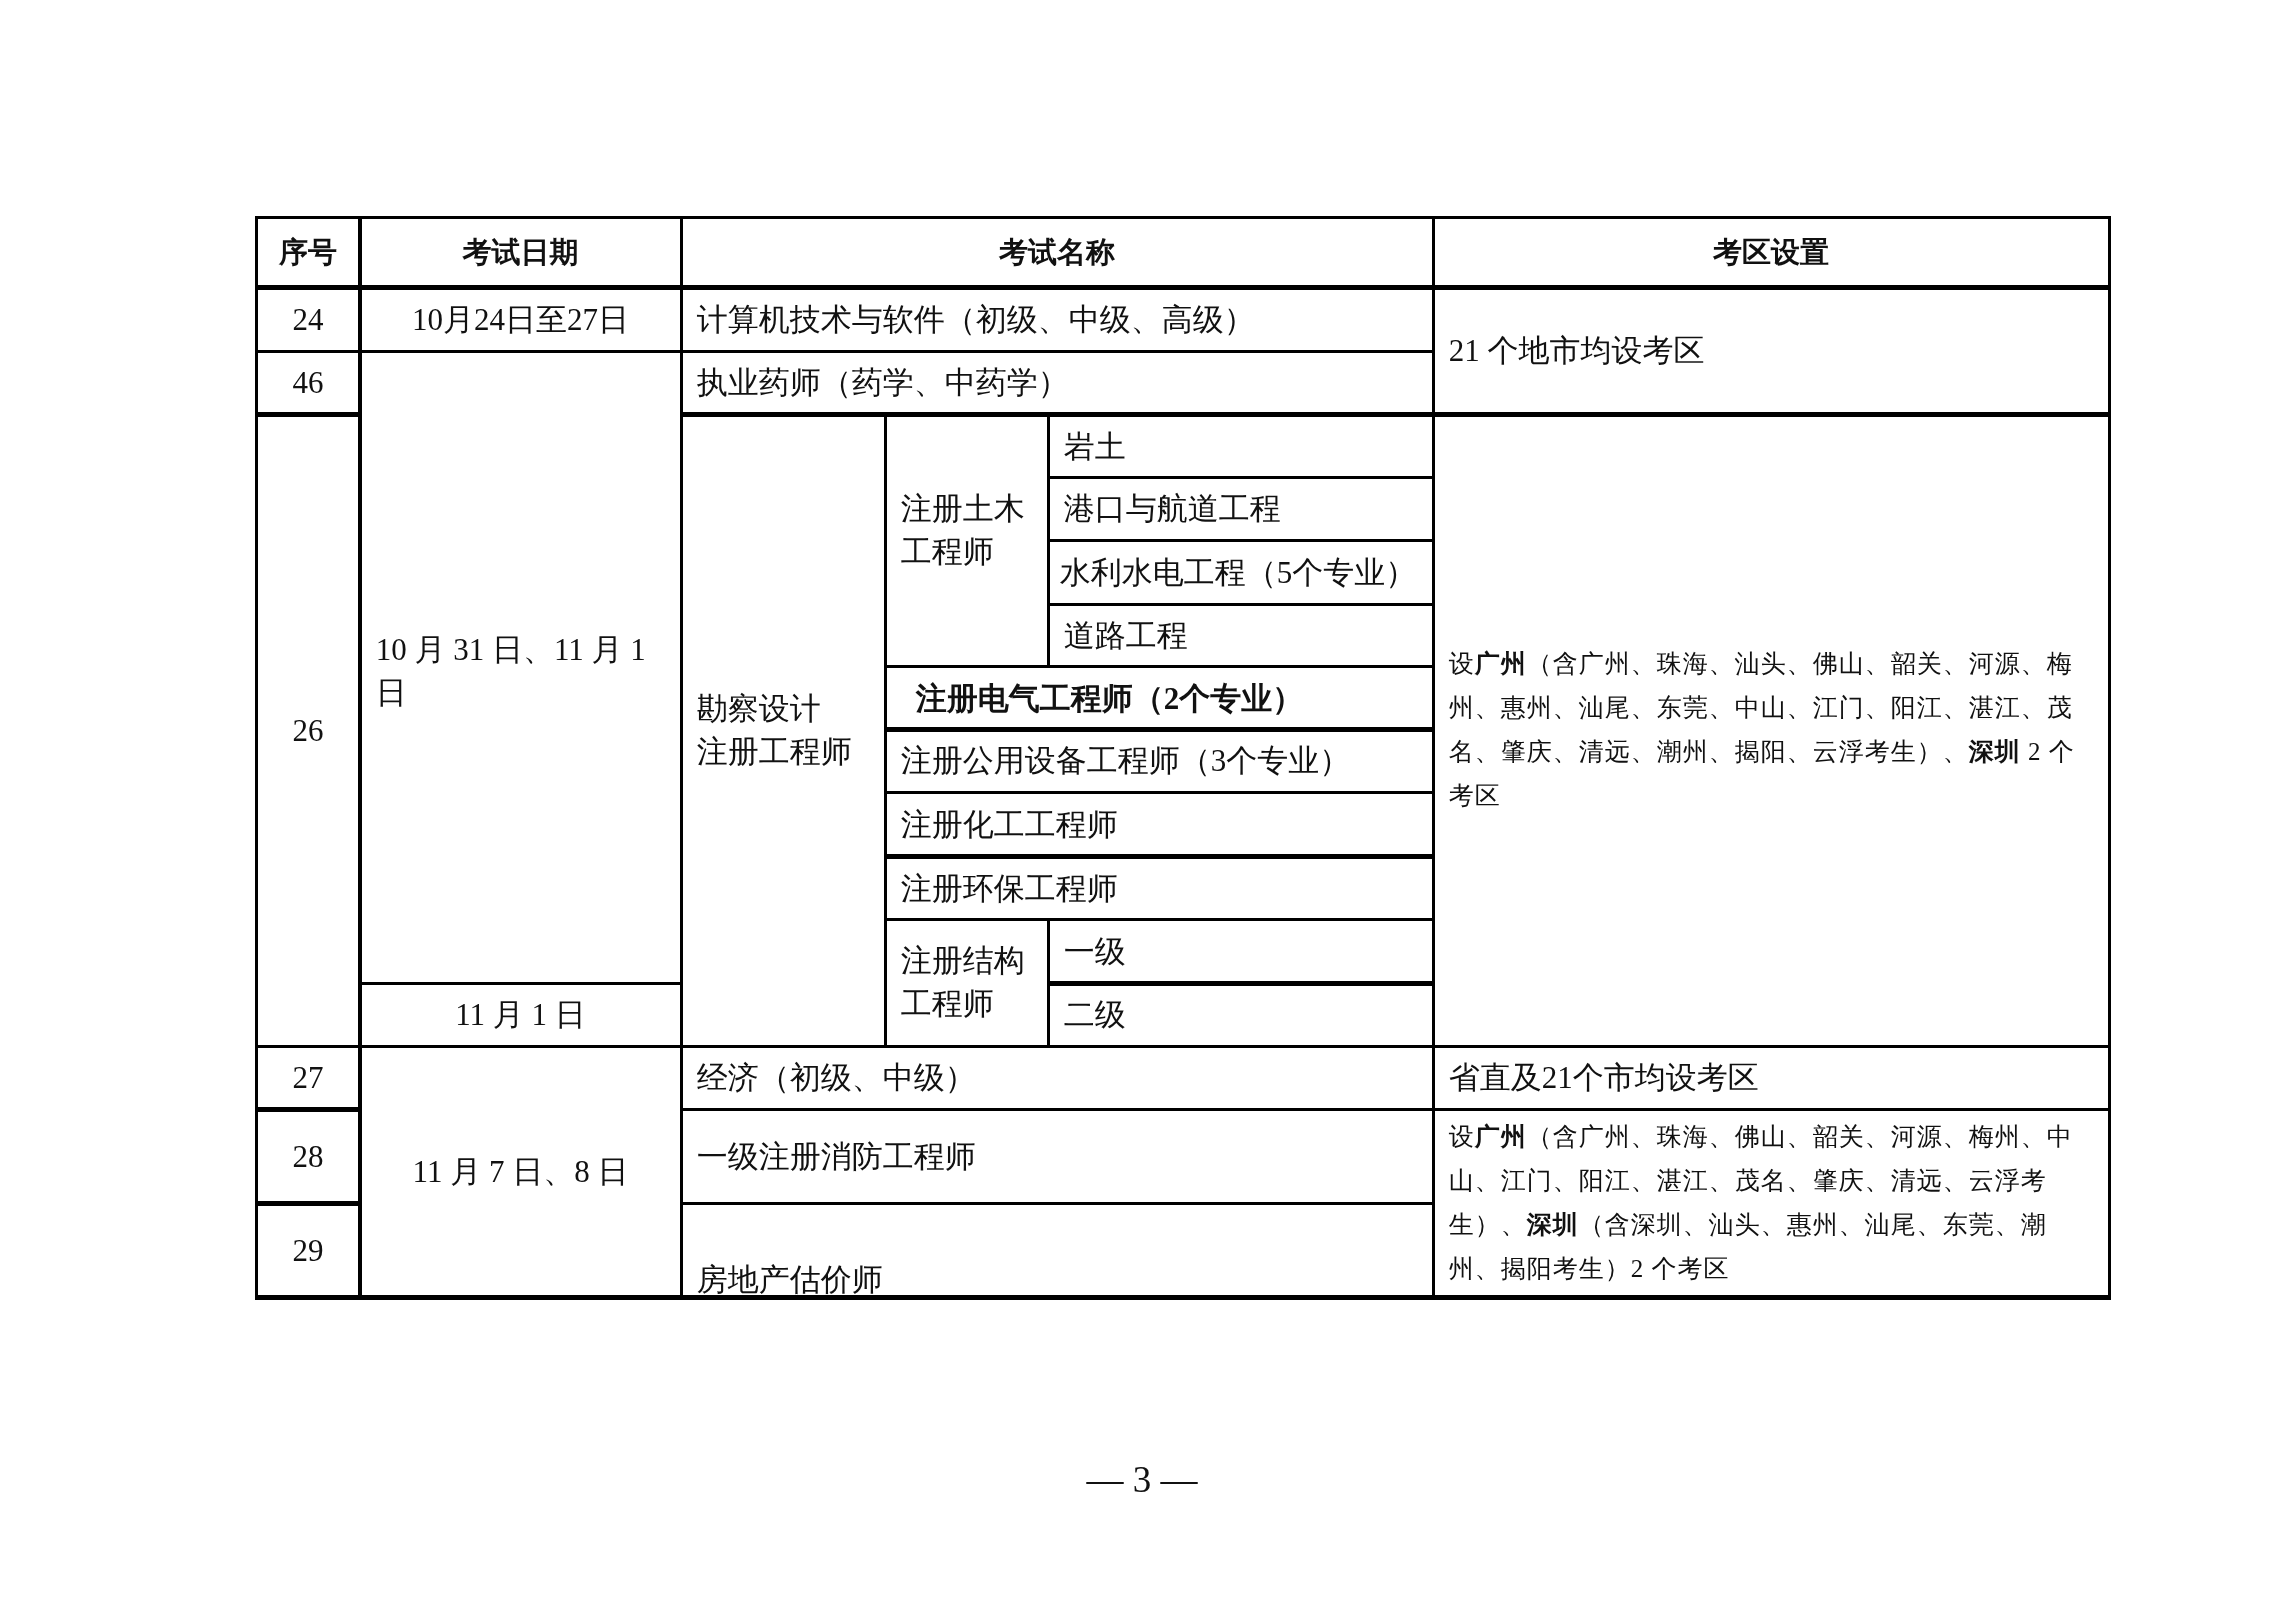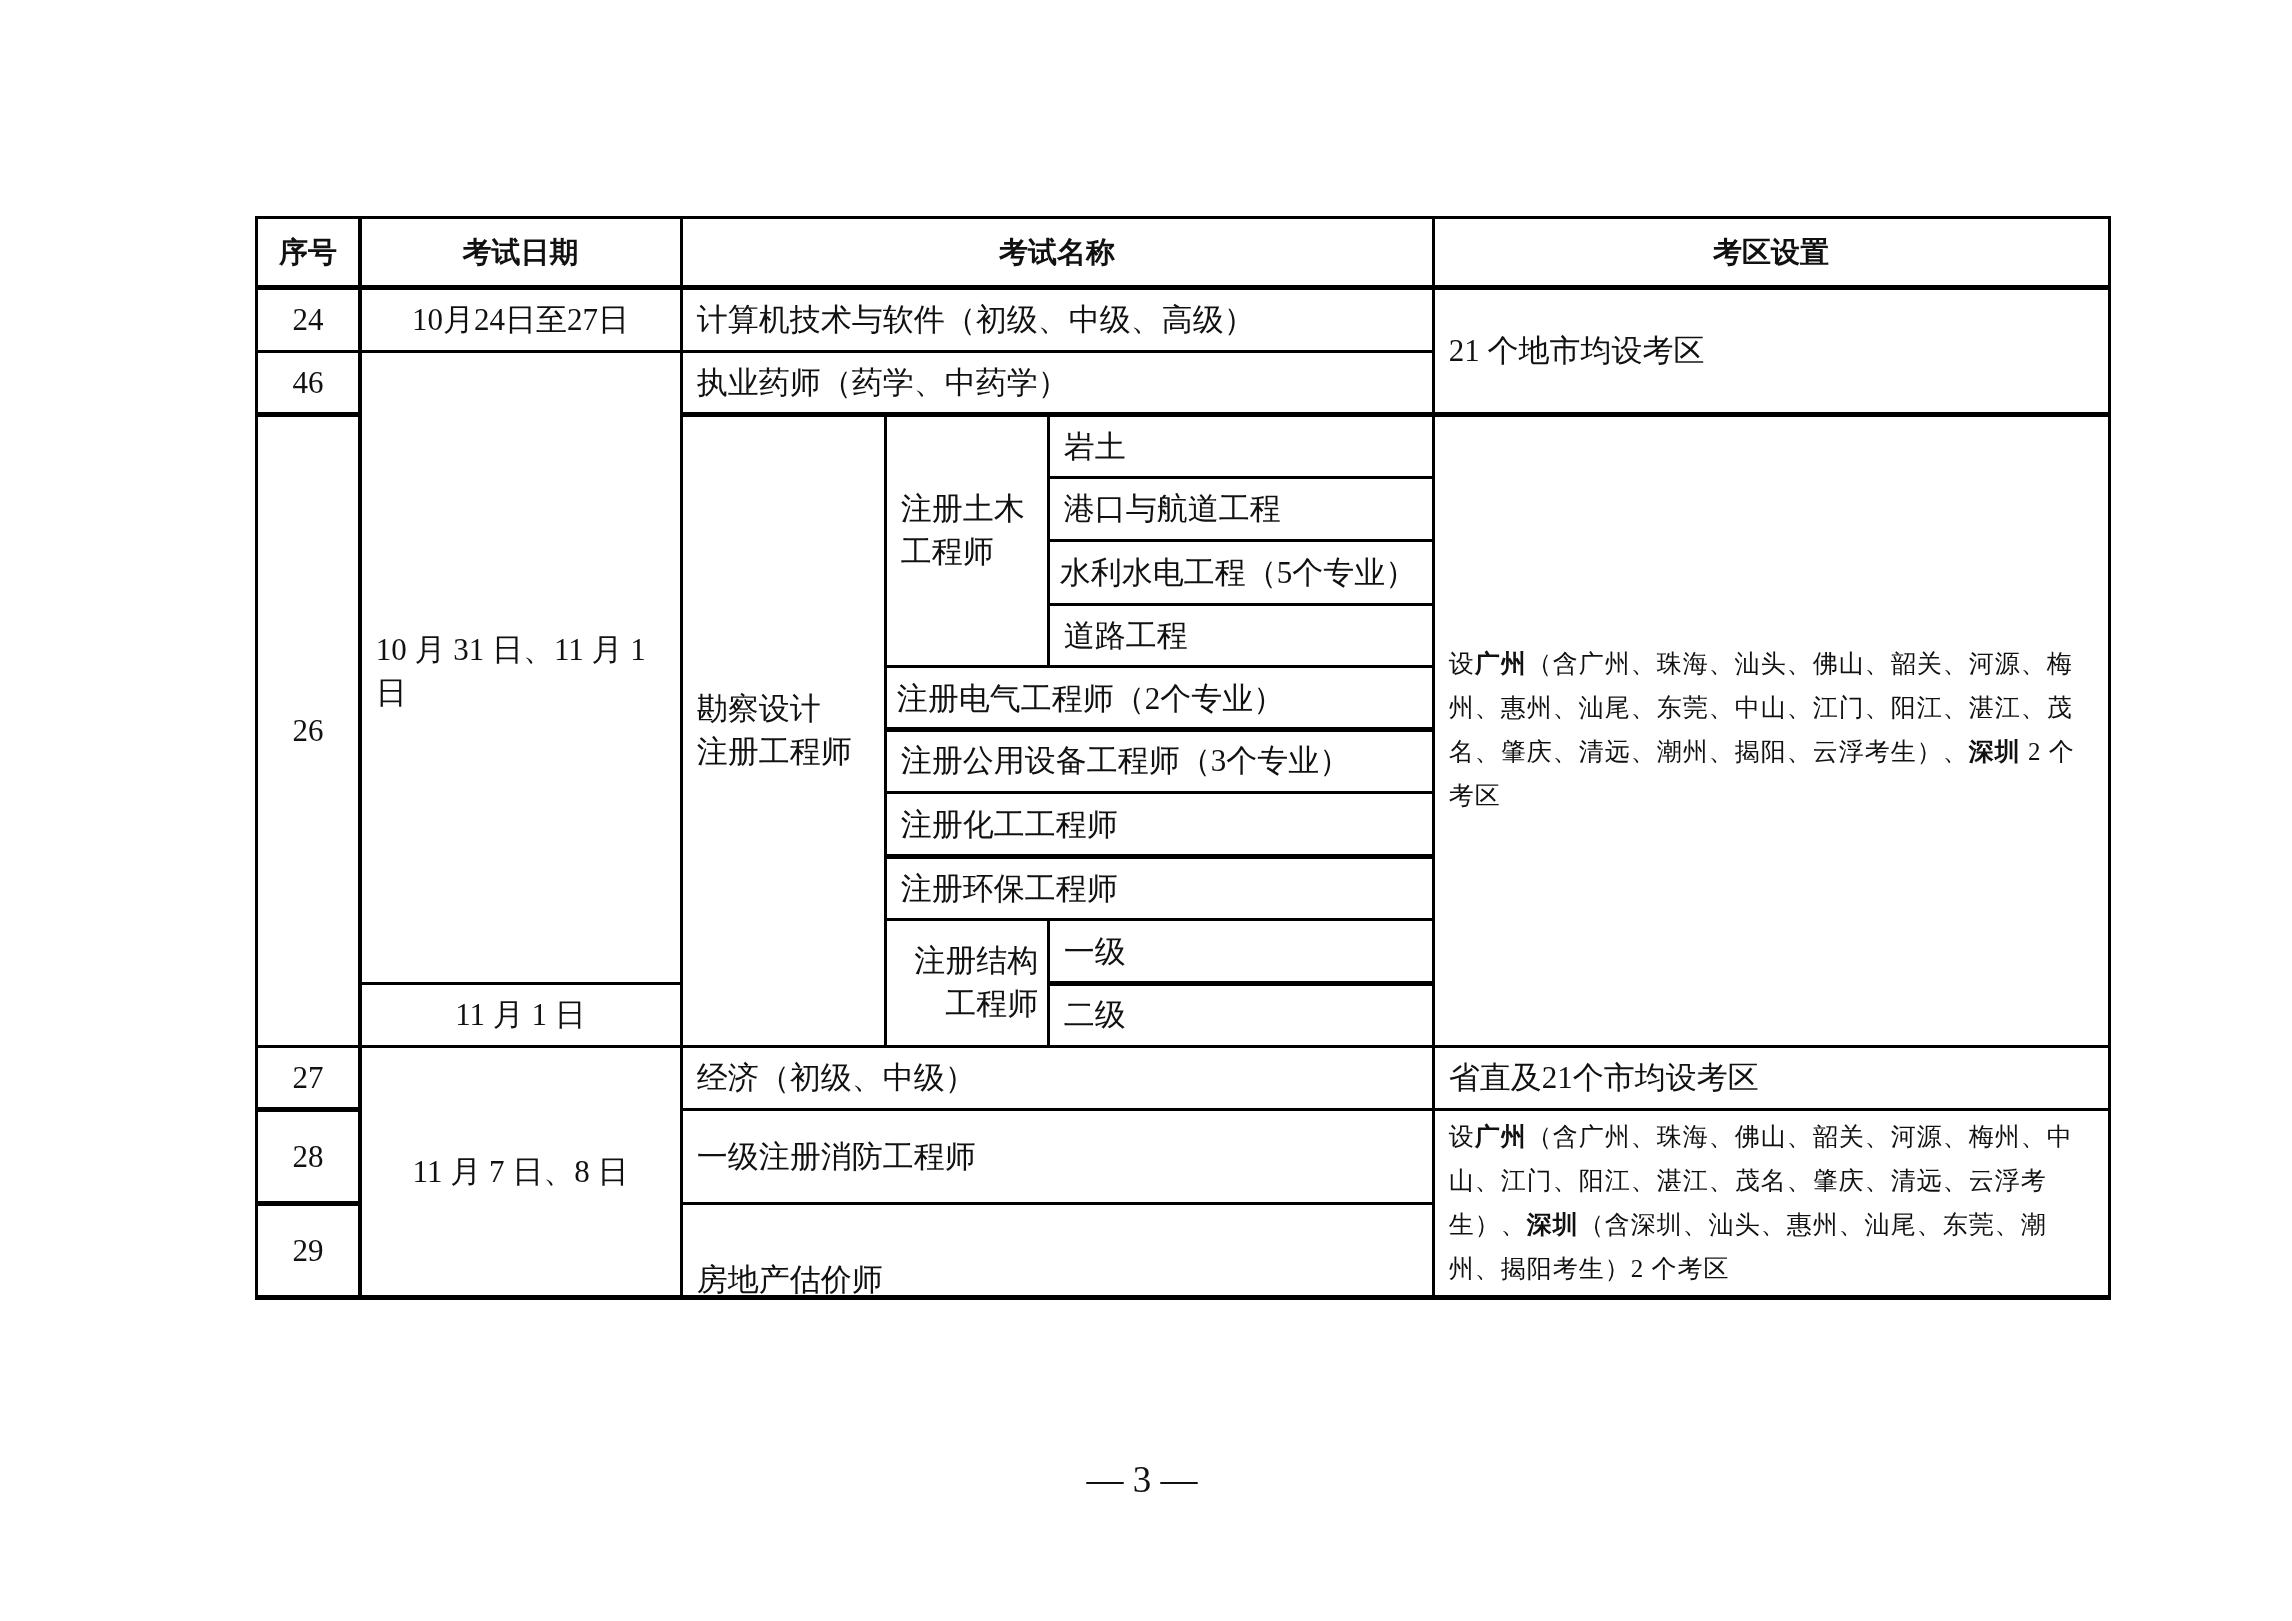--- a/index.html
+++ b/index.html
@@ -55,26 +55,26 @@
 
   <div class="cell left" style="left:885px;top:414px;width:163px;height:252px;flex-direction:column;align-items:flex-start;justify-content:center;padding-bottom:19.6px;">
     <span>注册土木</span>
     <span>工程师</span>
   </div>
   <div class="cell left" style="left:1048px;top:414px;width:385px;height:64px;">岩土</div>
   <div class="cell left" style="left:1048px;top:477px;width:385px;height:63px;">港口与航道工程</div>
   <div class="cell left" style="left:1048px;top:540px;width:385px;height:64px;padding-left:11.8px;">水利水电工程（5个专业）</div>
   <div class="cell left" style="left:1048px;top:604px;width:385px;height:62px;">道路工程</div>
 
-  <div class="cell left" style="left:881px;top:666px;width:548px;height:64px;">注册电气工程师（2个专业）</div>
+  <div class="cell left" style="left:900px;top:666px;width:548px;height:64px;font-weight:bold;">注册电气工程师（2个专业）</div>
   <div class="cell left" style="left:885px;top:729px;width:548px;height:63px;">注册公用设备工程师（3个专业）</div>
   <div class="cell left" style="left:885px;top:792px;width:548px;height:64px;">注册化工工程师</div>
   <div class="cell left" style="left:885px;top:856px;width:548px;height:64px;">注册环保工程师</div>
 
-  <div class="cell left" style="left:885px;top:919px;width:163px;height:126px;flex-direction:column;align-items:flex-end;justify-content:center;">
+  <div class="cell left" style="left:885px;top:919px;width:163px;height:126px;flex-direction:column;align-items:flex-start;justify-content:center;">
     <span>注册结构</span>
     <span>工程师</span>
   </div>
   <div class="cell left" style="left:1048px;top:919px;width:385px;height:64px;">一级</div>
   <div class="cell left" style="left:1048px;top:983px;width:385px;height:63px;">二级</div>
 
   <div class="cell left region-text" style="left:1433px;top:414px;width:676px;height:632px;padding-right:13.7px;">
     <div>
       <span>设</span><span class="bold">广州</span><span>（含广州、珠海、汕头、佛山、韶关、河源、梅州、惠州、汕尾、东莞、中山、江门、阳江、湛江、茂名、肇庆、清远、潮州、揭阳、云浮考生）、</span><span class="bold">深圳</span><span> 2 个考区</span>
     </div>

